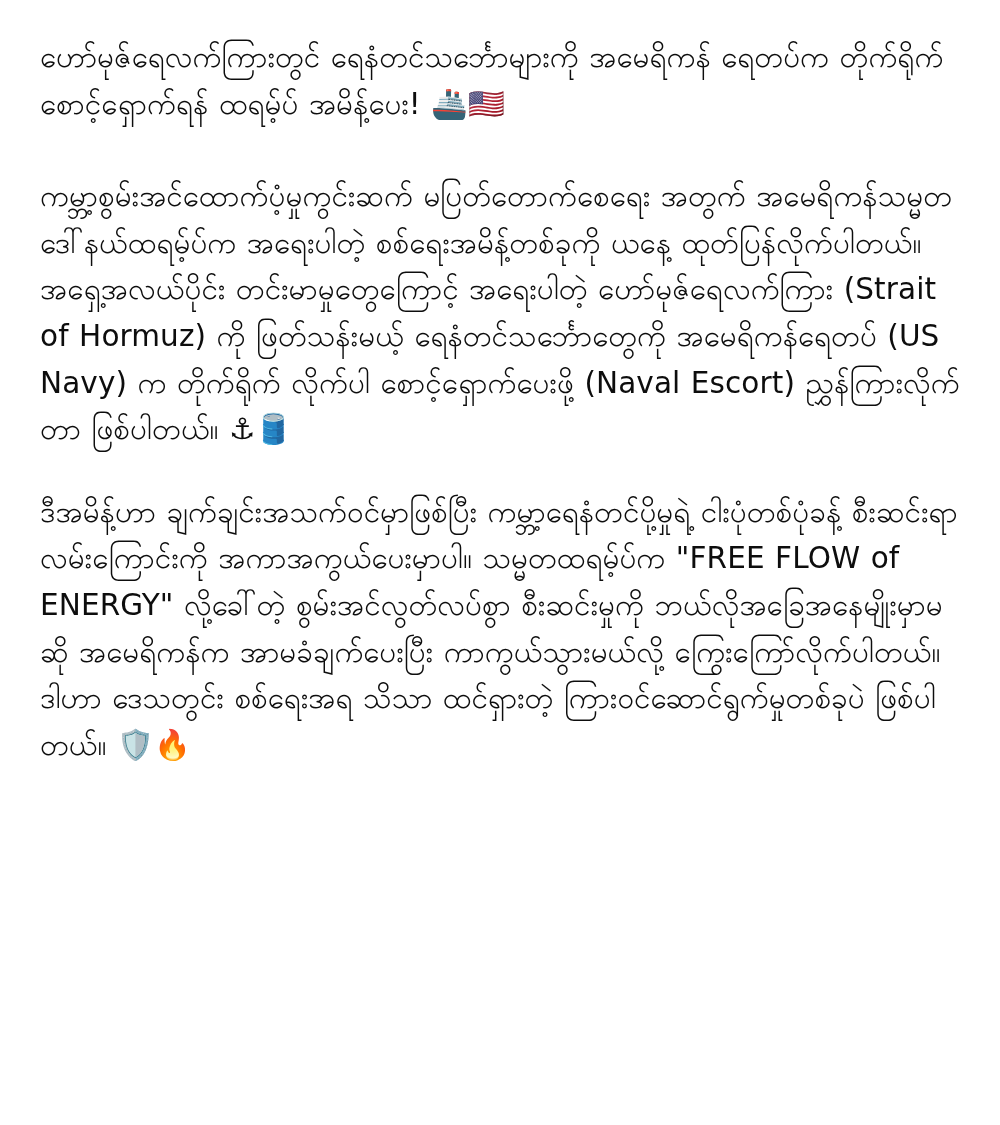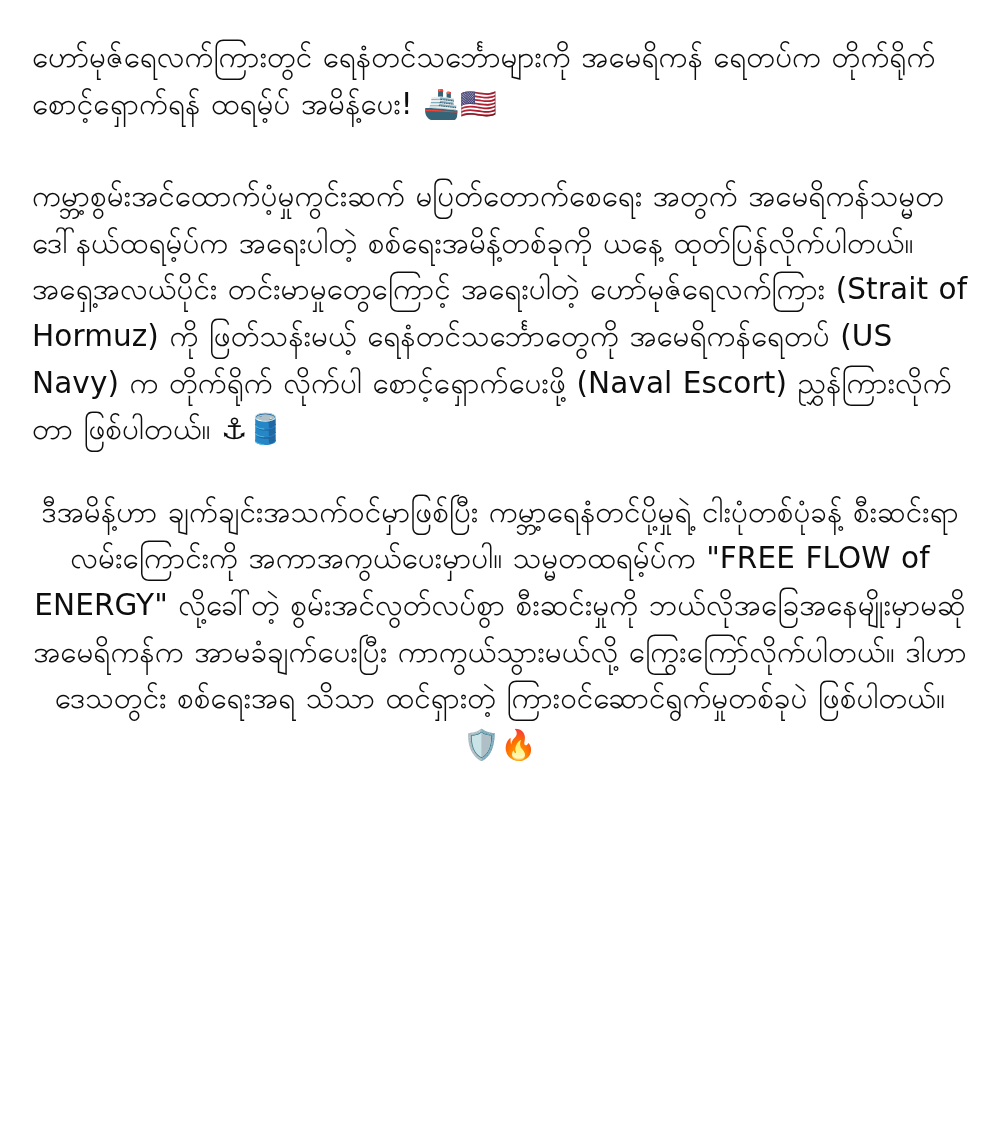--- a/index.html
+++ b/index.html
@@ -11,35 +11,34 @@
     width: 1000px;
     height: 1125px;
     font-family: "DejaVu Sans", "Liberation Sans", sans-serif;
     color: #000000;
     overflow: hidden;
   }
   .page {
     box-sizing: border-box;
     width: 1000px;
     height: 1125px;
-    padding: 34px 32px 20px 32px;
+    padding: 34px 32px 20px 40px;
     background: #ffffff;
   }
   .para {
     font-size: 29.5px;
     line-height: 1.58;
     letter-spacing: 0.1px;
     word-spacing: 1px;
     color: #0d0d0d;
     margin: 0 0 36px 0;
     text-align: left;
   }
   .para:last-child {
     margin-bottom: 0;
-    text-align: center;
   }
   .para.headline {
     margin-bottom: 46px;
   }
 </style>
 </head>
 <body>
 
 <div class="page">
   <p class="para headline">ဟော်မုဇ်ရေလက်ကြားတွင် ရေနံတင်သင်္ဘောများကို အမေရိကန် ရေတပ်က တိုက်ရိုက်စောင့်ရှောက်ရန် ထရမ့်ပ် အမိန့်ပေး! 🚢🇺🇸</p>

